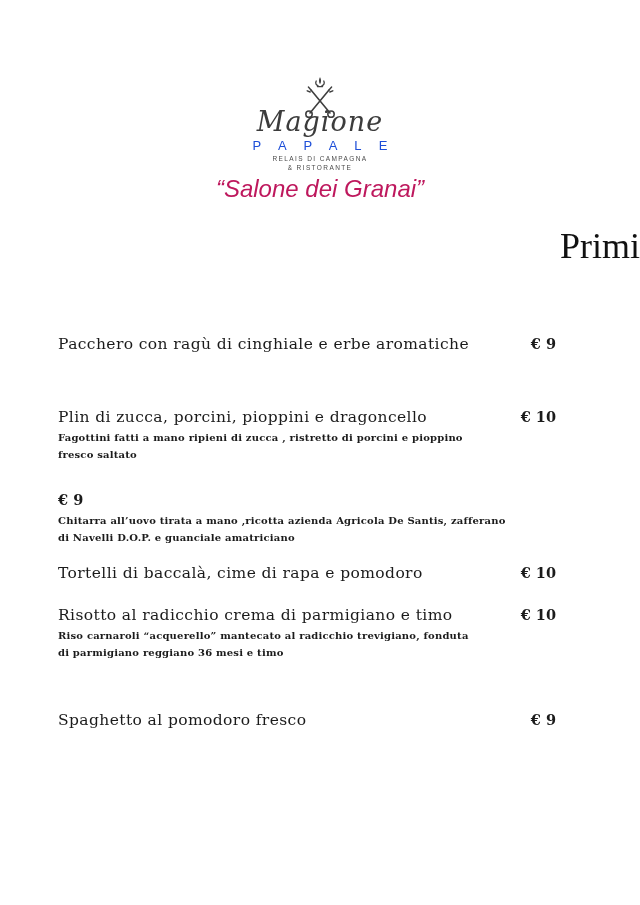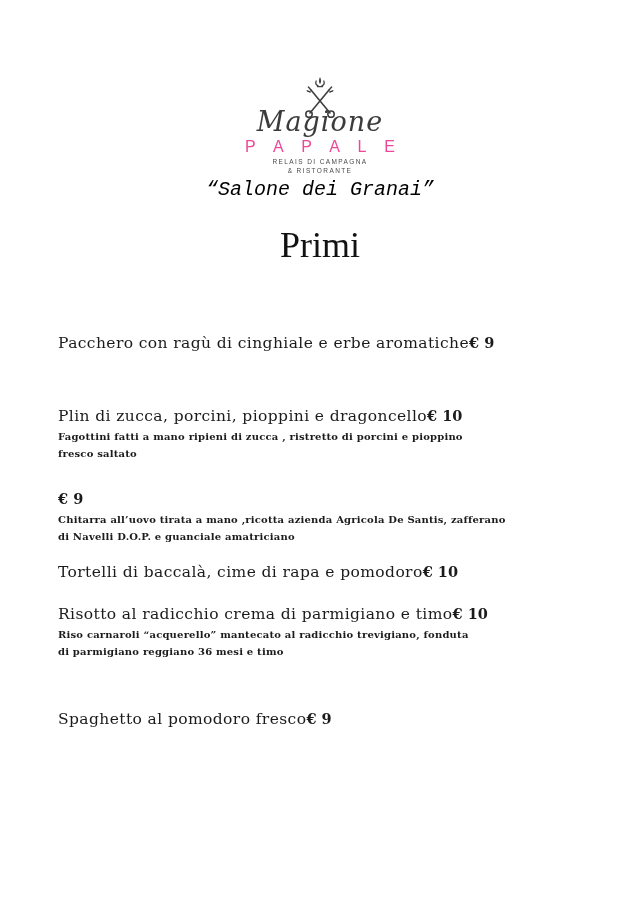--- a/index.html
+++ b/index.html
@@ -30,70 +30,71 @@
     font-family: "DejaVu Serif", serif;
     font-style: italic;
     font-size: 27px;
     letter-spacing: 1px;
     color: #3c3c3c;
     margin-top: -10px;
     line-height: 1.05;
   }
   .brand-caps {
     font-family: "Liberation Sans", sans-serif;
-    font-size: 16px;
+    font-size: 13px;
     letter-spacing: 7px;
     text-indent: 7px;
-    color: #ec4899;
+    color: #1d4ed8;
     margin-top: 2px;
   }
   .brand-sub {
     font-family: "Liberation Sans", sans-serif;
     font-size: 6.5px;
     letter-spacing: 1.4px;
     color: #4a4a4a;
     line-height: 1.35;
     margin-top: 2px;
   }
   .brand-ristorante {
     font-family: "DejaVu Serif", serif;
     font-style: italic;
     font-size: 20px;
     color: #3c3c3c;
     margin-top: 7px;
     line-height: 1.1;
   }
   .brand-salone {
-    font-family: Liberation Mono, monospace;
+    font-family: Liberation Sans, sans-serif;
     font-style: italic;
-    font-size: 20px;
-    color: #000000;
+    font-size: 24px;
+    color: #be185d;
     margin-top: 3px;
     line-height: 1.1;
   }
 
   
   .section-title {
     font-family: "Liberation Serif", serif;
     font-weight: 400;
     font-size: 36px;
-    text-align: center;
+    text-align: right;
     color: #111;
     margin-top: 26px;
     line-height: 1;
   }
 
   
   .menu {
     padding-left: 58px;
     padding-right: 84px;
   }
   .menu-item { width: 100%; }
   .item-row {
     display: flex;
+    justify-content: space-between;
     align-items: baseline;
   }
   .item-name {
     font-size: 15.5px;
     letter-spacing: 0.4px;
     color: #1b1b1b;
     line-height: 20px;
   }
   .item-price {
     font-size: 14.5px;

